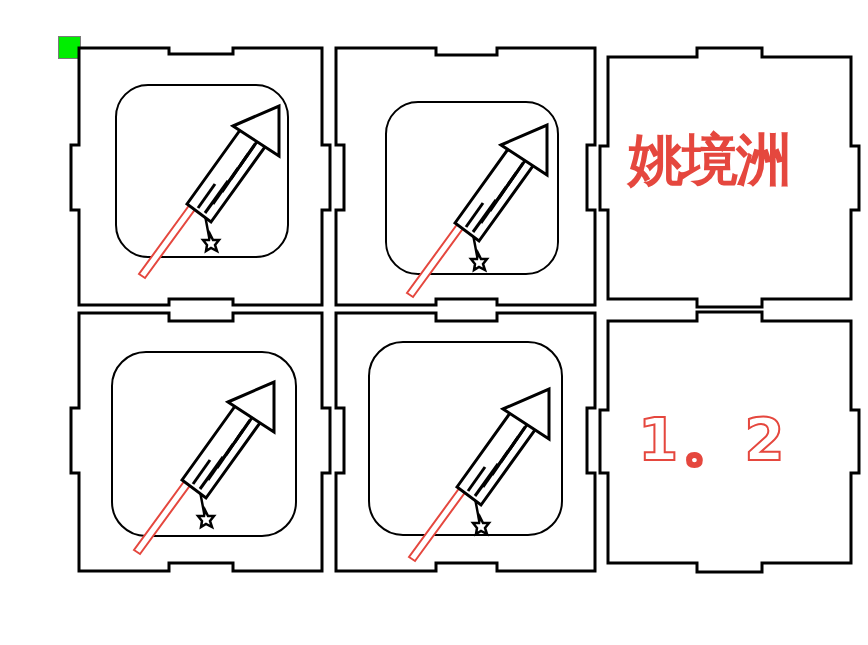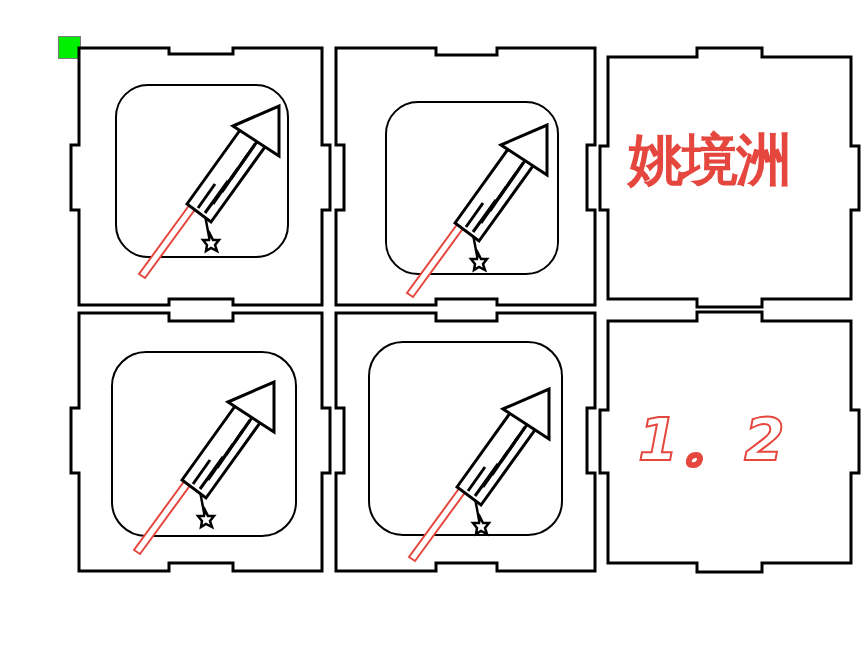--- a/index.html
+++ b/index.html
@@ -5,21 +5,21 @@
   html, body { margin: 0; padding: 0; background: #ffffff; }
   body { width: 868px; height: 645px; position: relative; overflow: hidden; font-family: "DejaVu Sans", sans-serif; }
   #stage { position: absolute; left: 0; top: 0; width: 868px; height: 645px; }
   .marker { position: absolute; left: 58px; top: 36px; width: 21px; height: 21px; background: #00ee00; border: 1px solid #7a7a7a; }
   .panel-outline { fill: #ffffff; stroke: #000000; stroke-width: 3; stroke-linejoin: miter; }
   .inner-box { fill: none; stroke: #000000; stroke-width: 2; }
   .rocket-line { fill: none; stroke: #000000; stroke-width: 3; stroke-linejoin: miter; stroke-linecap: butt; }
   .rocket-fill { fill: #ffffff; stroke: #000000; stroke-width: 3; stroke-linejoin: miter; }
   .fuse { fill: #ffffff; stroke: #e5473e; stroke-width: 2; }
   .label-cn { position: absolute; font-weight: bold; font-family: "DejaVu Sans", sans-serif; white-space: nowrap; }
-  .label-num { position: absolute; font-weight: bold; font-family: "DejaVu Sans", sans-serif; color: transparent; -webkit-text-stroke: 2px; white-space: nowrap; font-style: italic; }
+  .label-num { position: absolute; font-weight: bold; font-family: "DejaVu Sans", sans-serif; color: transparent; -webkit-text-stroke: 2px; white-space: nowrap; }
 </style>
 </head>
 <body>
 
 <div id="stage">
 
   <div class="marker"></div>
 
   <svg width="868" height="645" viewBox="0 0 868 645" style="position:absolute;left:0;top:0;">
     <defs>

